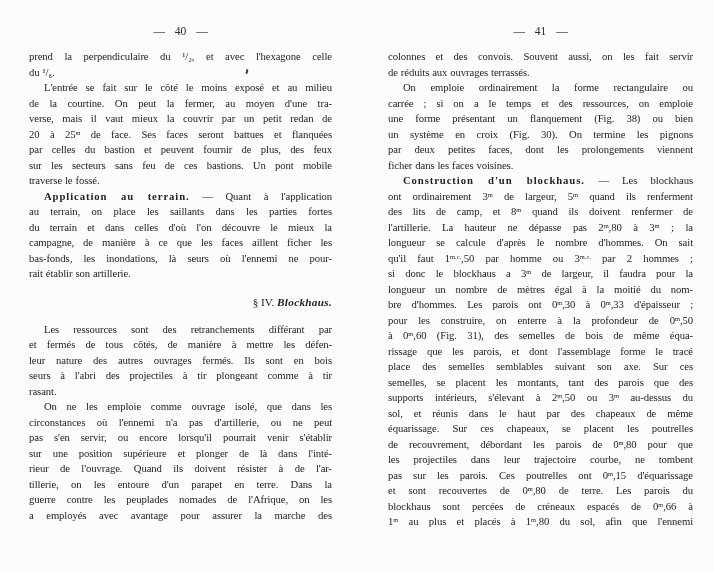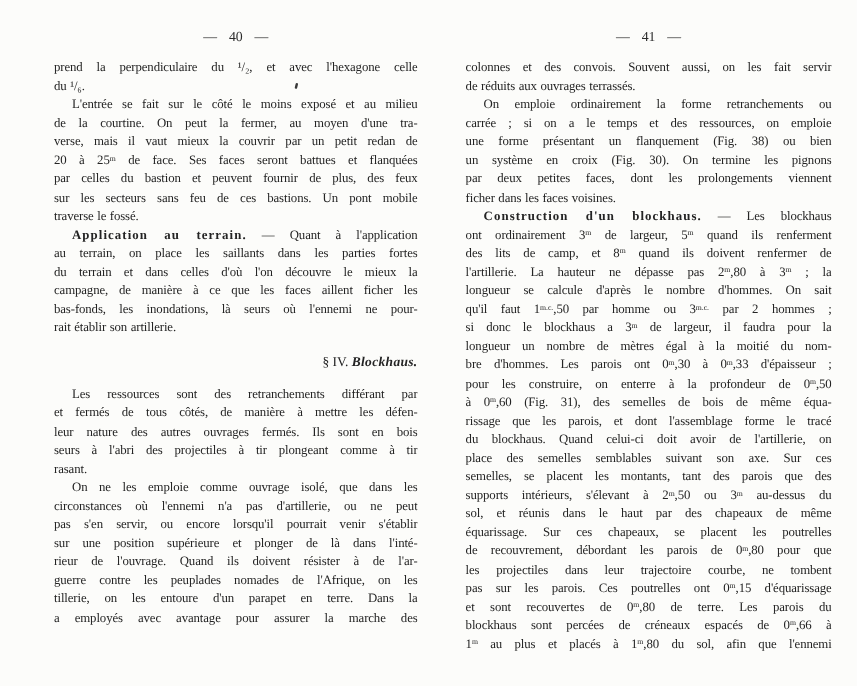--- a/index.html
+++ b/index.html
@@ -5,21 +5,21 @@
   html,body{margin:0;padding:0;}
   .scan{
     position:relative;
     width:714px;height:572px;
     background:#fcfcfa;
     color:#242424;
     font-family:"Liberation Serif","DejaVu Serif",serif;
     overflow:hidden;
   }
   .page{position:absolute;top:24px;}
-  .page-left{left:45px;width:303px;}
+  .page-left{left:29px;width:303px;}
   .page-right{left:388px;width:305px;}
   .pagehead{
     text-align:center;
     font-size:11.5px;
     line-height:15px;
     word-spacing:7px;
     margin-bottom:10px;
     color:#2b2b2b;
   }
   .line{
@@ -85,56 +85,55 @@
           <div class="line">leur nature des autres ouvrages fermés. Ils sont en bois</div>
           <div class="line">seurs à l'abri des projectiles à tir plongeant comme à tir</div>
           <div class="line last">rasant.</div>
         </div>
         <div>
           <div class="line indent">On ne les emploie comme ouvrage isolé, que dans les</div>
           <div class="line">circonstances où l'ennemi n'a pas d'artillerie, ou ne peut</div>
           <div class="line">pas s'en servir, ou encore lorsqu'il pourrait venir s'établir</div>
           <div class="line">sur une position supérieure et plonger de là dans l'inté-</div>
           <div class="line">rieur de l'ouvrage. Quand ils doivent résister à de l'ar-</div>
+          <div class="line">tillerie, on les entoure d'un parapet en terre. Dans la</div>
           <div class="line">guerre contre les peuplades nomades de l'Afrique, on les</div>
-          <div class="line">tillerie, on les entoure d'un parapet en terre. Dans la</div>
           <div class="line">a employés avec avantage pour assurer la marche des</div>
         </div>
       </div>
   </div>
 
   <div class="page page-right">
     <div class="pagehead">— 41 —</div>
     <div>
         <div>
           <div class="line">colonnes et des convois. Souvent aussi, on les fait servir</div>
           <div class="line last">de réduits aux ouvrages terrassés.</div>
         </div>
         <div>
-          <div class="line indent">On emploie ordinairement la forme retranchements ou</div>
+          <div class="line indent">On emploie ordinairement la forme rectangulaire ou</div>
           <div class="line">carrée ; si on a le temps et des ressources, on emploie</div>
           <div class="line">une forme présentant un flanquement (Fig. 38) ou bien</div>
           <div class="line">un système en croix (Fig. 30). On termine les pignons</div>
           <div class="line">par deux petites faces, dont les prolongements viennent</div>
           <div class="line last">ficher dans les faces voisines.</div>
         </div>
         <div>
           <div class="line indent"><span class="seg-b">Construction d'un blockhaus.</span> — Les blockhaus</div>
           <div class="line">ont ordinairement 3<span class="seg-sup">m</span> de largeur, 5<span class="seg-sup">m</span> quand ils renferment</div>
           <div class="line">des lits de camp, et 8<span class="seg-sup">m</span> quand ils doivent renfermer de</div>
           <div class="line">l'artillerie. La hauteur ne dépasse pas 2<span class="seg-sup">m</span>,80 à 3<span class="seg-sup">m</span> ; la</div>
           <div class="line">longueur se calcule d'après le nombre d'hommes. On sait</div>
           <div class="line">qu'il faut 1<span class="seg-sup">m.c.</span>,50 par homme ou 3<span class="seg-sup">m.c.</span> par 2 hommes ;</div>
           <div class="line">si donc le blockhaus a 3<span class="seg-sup">m</span> de largeur, il faudra pour la</div>
           <div class="line">longueur un nombre de mètres égal à la moitié du nom-</div>
           <div class="line">bre d'hommes. Les parois ont 0<span class="seg-sup">m</span>,30 à 0<span class="seg-sup">m</span>,33 d'épaisseur ;</div>
           <div class="line">pour les construire, on enterre à la profondeur de 0<span class="seg-sup">m</span>,50</div>
           <div class="line">à 0<span class="seg-sup">m</span>,60 (Fig. 31), des semelles de bois de même équa-</div>
           <div class="line">rissage que les parois, et dont l'assemblage forme le tracé</div>
-          <div class="line">du blockhaus. Quand celui-ci doit avoir de l'artillerie, on</div>
           <div class="line">place des semelles semblables suivant son axe. Sur ces</div>
           <div class="line">semelles, se placent les montants, tant des parois que des</div>
           <div class="line">supports intérieurs, s'élevant à 2<span class="seg-sup">m</span>,50 ou 3<span class="seg-sup">m</span> au-dessus du</div>
           <div class="line">sol, et réunis dans le haut par des chapeaux de même</div>
           <div class="line">équarissage. Sur ces chapeaux, se placent les poutrelles</div>
           <div class="line">de recouvrement, débordant les parois de 0<span class="seg-sup">m</span>,80 pour que</div>
           <div class="line">les projectiles dans leur trajectoire courbe, ne tombent</div>
           <div class="line">pas sur les parois. Ces poutrelles ont 0<span class="seg-sup">m</span>,15 d'équarissage</div>
           <div class="line">et sont recouvertes de 0<span class="seg-sup">m</span>,80 de terre. Les parois du</div>
           <div class="line">blockhaus sont percées de créneaux espacés de 0<span class="seg-sup">m</span>,66 à</div>

